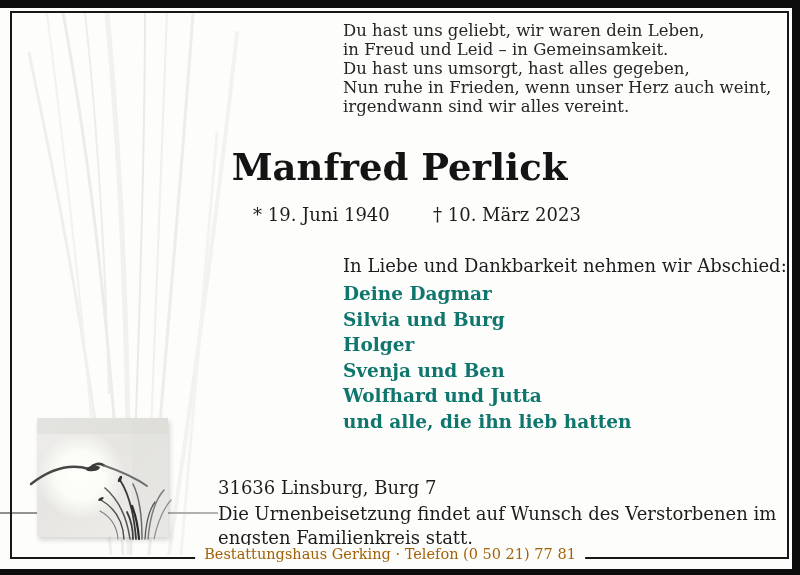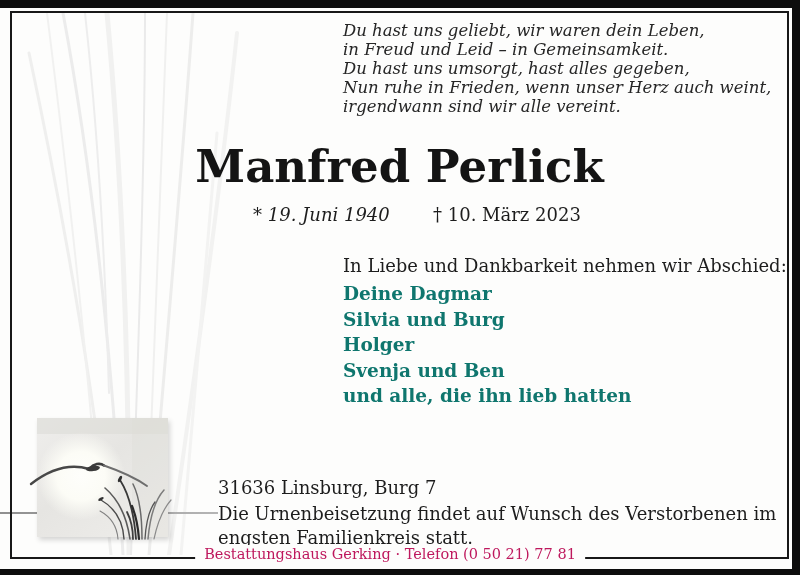--- a/index.html
+++ b/index.html
@@ -25,33 +25,33 @@
   
   .gray-rule{position:absolute;left:0;top:512px;width:218px;height:2px;
              background:linear-gradient(90deg,#8f8f8f,#b5b5b5);z-index:1;}
 
   
   .bird-art{position:absolute;left:37px;top:418px;width:131px;height:119px;z-index:3;
             box-shadow:2px 3px 5px rgba(0,0,0,0.16);background:#eceae7;}
 
   .txt{position:absolute;color:#1d1d1d;z-index:4;}
 
-  .poem{left:343px;top:21px;font-style:italic;font-size:16.5px;line-height:19px;color:#262626;}
+  .poem{left:343px;top:21px;font-size:16.5px;line-height:19px;color:#262626;}
   .name{left:10px;top:142px;width:779px;text-align:center;margin:0;
-        font-size:45px;font-weight:bold;line-height:50px;color:#141414;}
+        font-size:37px;font-weight:bold;line-height:50px;color:#141414;}
   .dates{top:204px;font-size:18px;line-height:22px;}
-  .birth{position:absolute;left:253px;top:0;white-space:nowrap;font-style:italic;}
+  .birth{position:absolute;left:253px;top:0;white-space:nowrap;}
   .death{position:absolute;left:433px;top:0;white-space:nowrap;}
   .intro{left:343px;top:255px;font-size:18px;line-height:22px;}
   .mourners{left:343px;top:281px;font-size:18.5px;font-weight:bold;line-height:25.6px;color:#0f766e;}
   .address{left:218px;top:477px;font-size:18px;line-height:22px;}
   .funeral{left:218px;top:502px;font-size:18px;line-height:23.5px;}
   .footer{left:390px;top:545px;transform:translateX(-50%);
           font-size:14.5px;line-height:19px;background:#fdfdfc;
-          padding:0 9px;white-space:nowrap;z-index:5;color:#be185d;}
+          padding:0 9px;white-space:nowrap;z-index:5;color:#a16207;}
 </style>
 </head>
 <body>
 
 <div class="page">
 
   <div class="bar-top"></div>
   <div class="bar-bottom"></div>
   <div class="bar-right"></div>
 
@@ -110,37 +110,38 @@
       <ellipse cx="83" cy="61" rx="1.5" ry="3.4" fill="#2e2e2e" transform="rotate(28 83 61)"></ellipse>
       <ellipse cx="64" cy="81" rx="1.3" ry="3" fill="#333333" transform="rotate(62 64 81)"></ellipse>
     </svg>
   </div>
 
   <div class="txt poem">
     <div>Du hast uns geliebt, wir waren dein Leben,</div>
     <div>in Freud und Leid – in Gemeinsamkeit.</div>
     <div>Du hast uns umsorgt, hast alles gegeben,</div>
     <div>Nun ruhe in Frieden, wenn unser Herz auch weint,</div>
-    <div>irgendwann sind wir alle vereint.</div>
+    <div>irgendwann sind wir alles vereint.</div>
   </div>
 
   <h1 class="txt name">Manfred Perlick</h1>
 
   <div class="txt dates" style="left:0;width:800px;">
     <span class="birth">* 19. Juni 1940</span>
     <span class="death">† 10. März 2023</span>
   </div>
 
   <div class="txt intro">In Liebe und Dankbarkeit nehmen wir Abschied:</div>
 
   <div class="txt mourners">
     <div>Deine Dagmar</div>
     <div>Silvia und Burg</div>
     <div>Holger</div>
     <div>Svenja und Ben</div>
+    <div>Wolfhard und Jutta</div>
     <div>und alle, die ihn lieb hatten</div>
   </div>
 
   <div class="txt address">31636 Linsburg, Burg 7</div>
 
   <div class="txt funeral">
     <div>Die Urnenbeisetzung findet auf Wunsch des Verstorbenen im</div>
     <div>engsten Familienkreis statt.</div>
   </div>
 

